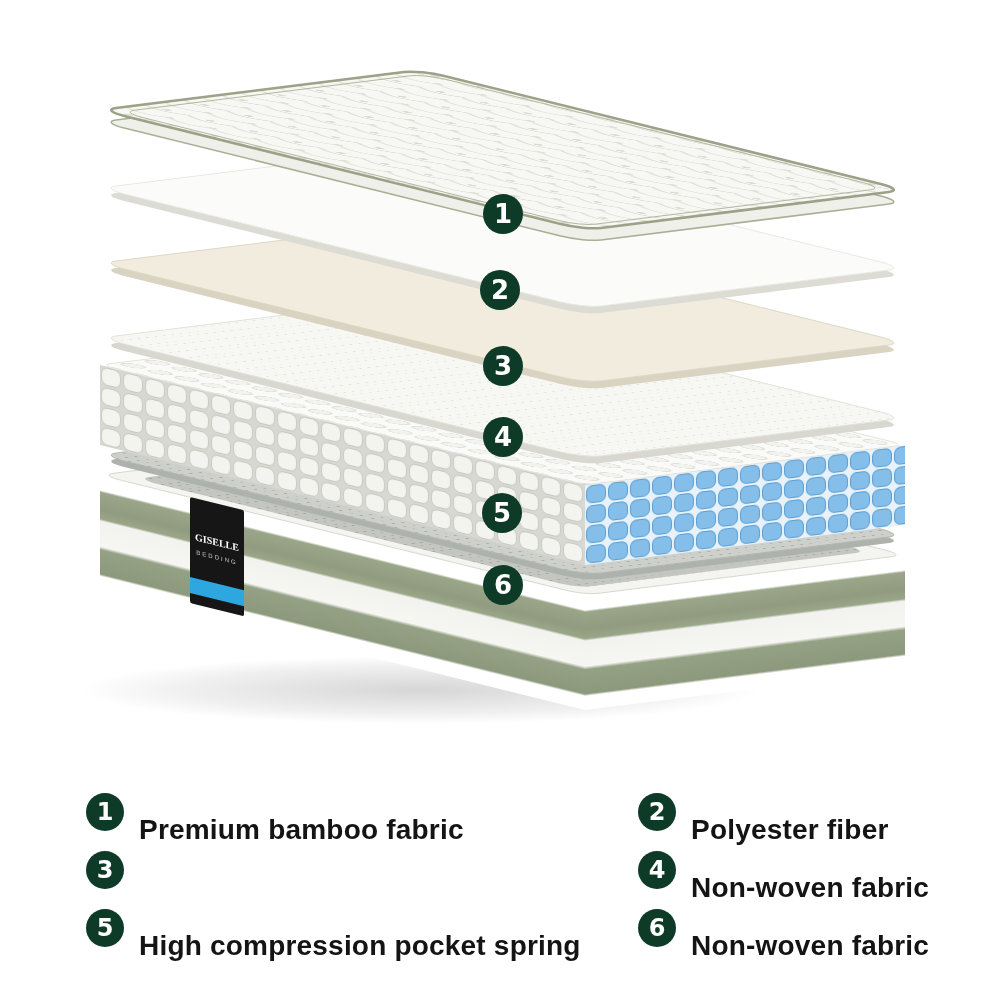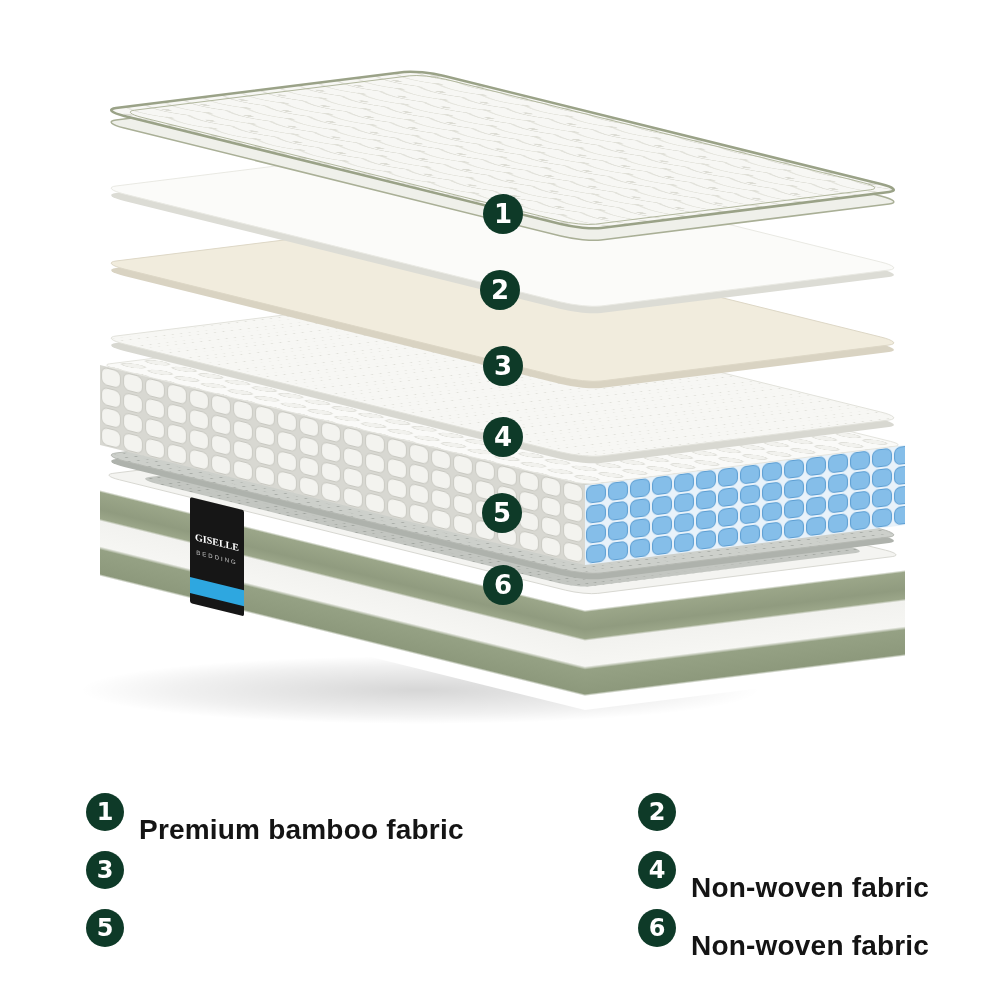--- a/index.html
+++ b/index.html
@@ -164,30 +164,32 @@
   <div class="callout" style="left:482px;top:493px;">5</div>
   <div class="callout" style="left:483px;top:565px;">6</div>
 
   <div class="legend">
     <div class="legend-item">
       <div class="legend-badge">1</div>
       <div class="legend-label">Premium bamboo fabric</div>
     </div>
     <div class="legend-item">
       <div class="legend-badge">2</div>
+      <div class="legend-label">Polyester fiber</div>
     </div>
     <div class="legend-item">
       <div class="legend-badge">3</div>
     </div>
     <div class="legend-item">
       <div class="legend-badge">4</div>
       <div class="legend-label">Non-woven fabric</div>
     </div>
     <div class="legend-item">
       <div class="legend-badge">5</div>
+      <div class="legend-label">High compression pocket spring</div>
     </div>
     <div class="legend-item">
       <div class="legend-badge">6</div>
       <div class="legend-label">Non-woven fabric</div>
     </div>
   </div>
 
 </div>
 
 </body></html>

